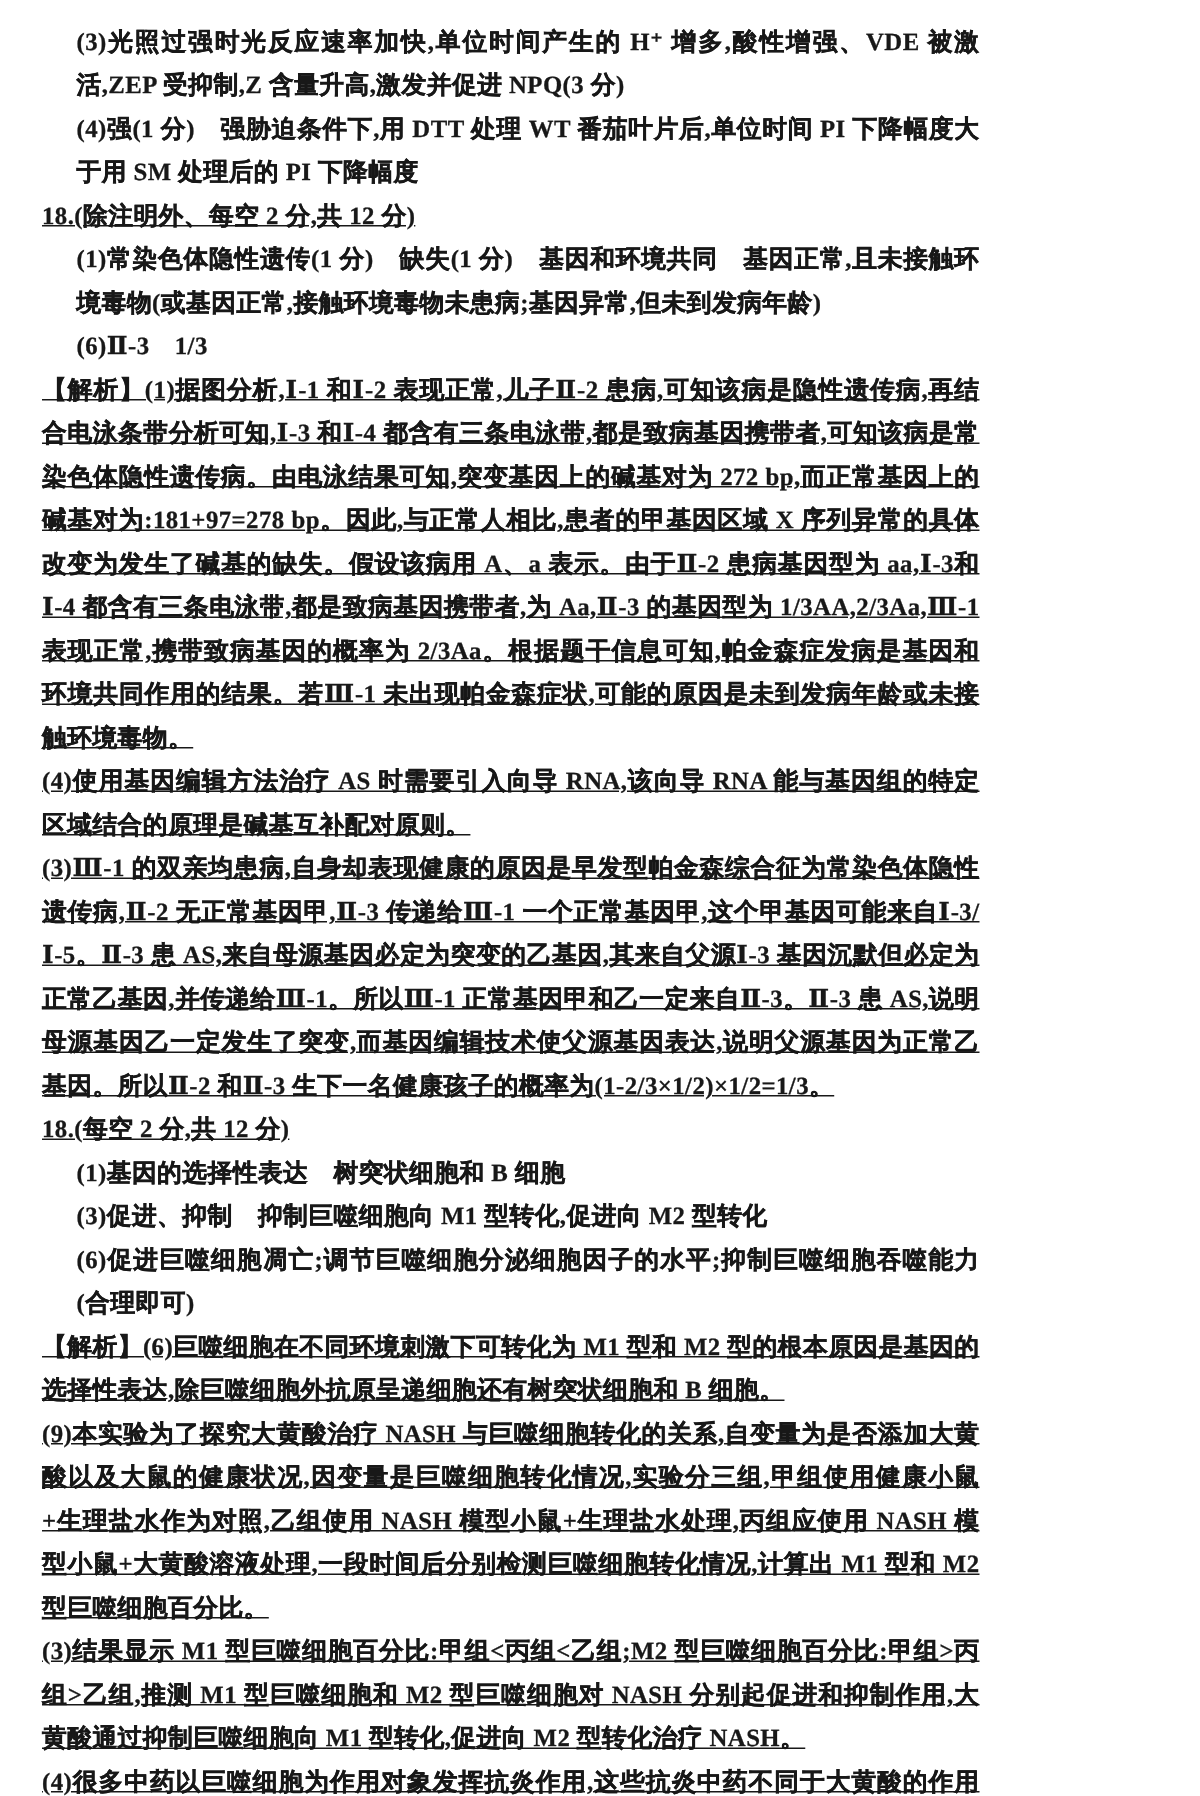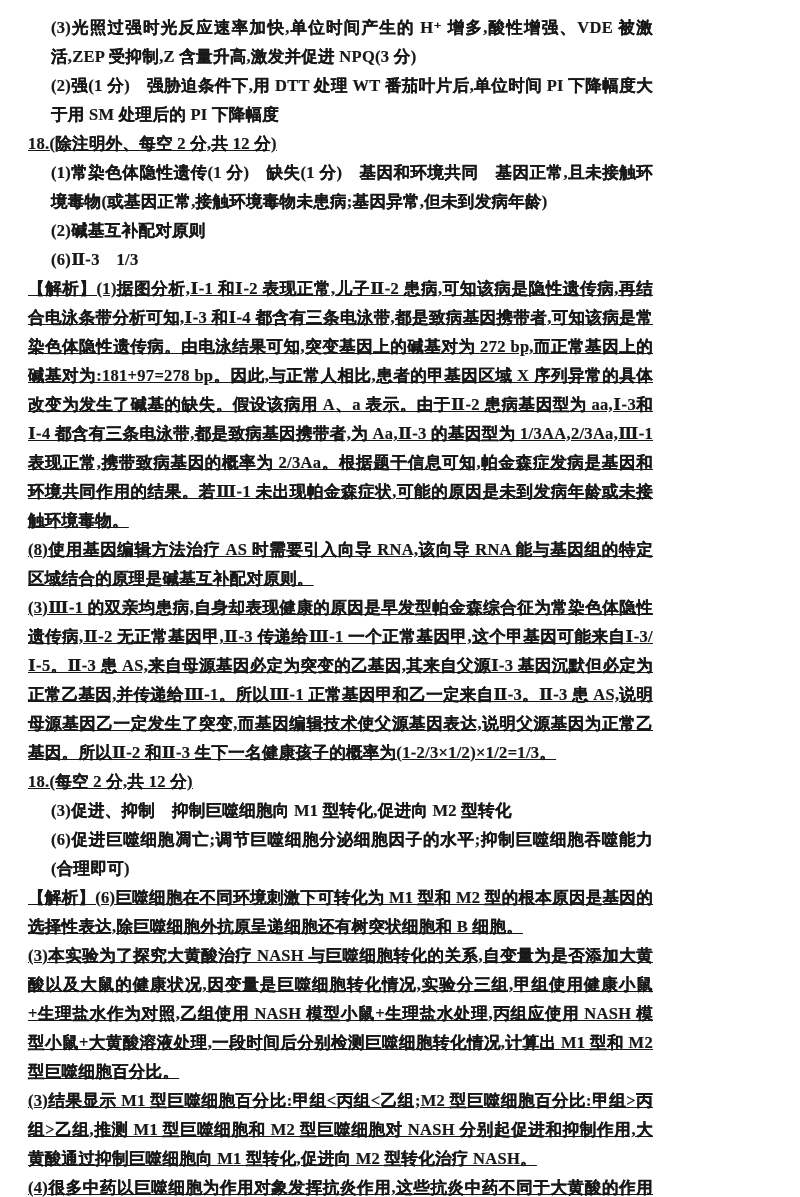--- a/index.html
+++ b/index.html
@@ -38,33 +38,33 @@
     padding-left: 0;
     text-decoration: underline;
   }
 </style>
 </head>
 <body>
 
 <div class="page">
 
   <p class="sub">(3)光照过强时光反应速率加快,单位时间产生的 H⁺ 增多,酸性增强、VDE 被激活,ZEP 受抑制,Z 含量升高,激发并促进 NPQ(3 分)</p>
-  <p class="sub">(2)强(1 分)　强胁迫条件下,用 DTT 处理 WT 番茄叶片后,单位时间 PI 下降幅度大于用 SM 处理后的 PI 下降幅度</p>
+  <p class="sub">(4)强(1 分)　强胁迫条件下,用 DTT 处理 WT 番茄叶片后,单位时间 PI 下降幅度大于用 SM 处理后的 PI 下降幅度</p>
 
   <p class="root">18.(除注明外、每空 2 分,共 12 分)</p>
   <p class="sub">(1)常染色体隐性遗传(1 分)　缺失(1 分)　基因和环境共同　基因正常,且未接触环境毒物(或基因正常,接触环境毒物未患病;基因异常,但未到发病年龄)</p>
-  <p class="sub">(2)碱基互补配对原则</p>
   <p class="sub">(6)Ⅱ-3　1/3</p>
   <p class="root">【解析】(1)据图分析,Ⅰ-1 和Ⅰ-2 表现正常,儿子Ⅱ-2 患病,可知该病是隐性遗传病,再结合电泳条带分析可知,Ⅰ-3 和Ⅰ-4 都含有三条电泳带,都是致病基因携带者,可知该病是常染色体隐性遗传病。由电泳结果可知,突变基因上的碱基对为 272 bp,而正常基因上的碱基对为:181+97=278 bp。因此,与正常人相比,患者的甲基因区域 X 序列异常的具体改变为发生了碱基的缺失。假设该病用 A、a 表示。由于Ⅱ-2 患病基因型为 aa,Ⅰ-3和Ⅰ-4 都含有三条电泳带,都是致病基因携带者,为 Aa,Ⅱ-3 的基因型为 1/3AA,2/3Aa,Ⅲ-1 表现正常,携带致病基因的概率为 2/3Aa。根据题干信息可知,帕金森症发病是基因和环境共同作用的结果。若Ⅲ-1 未出现帕金森症状,可能的原因是未到发病年龄或未接触环境毒物。</p>
-  <p class="root">(8)使用基因编辑方法治疗 AS 时需要引入向导 RNA,该向导 RNA 能与基因组的特定区域结合的原理是碱基互补配对原则。</p>
+  <p class="root">(4)使用基因编辑方法治疗 AS 时需要引入向导 RNA,该向导 RNA 能与基因组的特定区域结合的原理是碱基互补配对原则。</p>
   <p class="root">(3)Ⅲ-1 的双亲均患病,自身却表现健康的原因是早发型帕金森综合征为常染色体隐性遗传病,Ⅱ-2 无正常基因甲,Ⅱ-3 传递给Ⅲ-1 一个正常基因甲,这个甲基因可能来自Ⅰ-3/Ⅰ-5。Ⅱ-3 患 AS,来自母源基因必定为突变的乙基因,其来自父源Ⅰ-3 基因沉默但必定为正常乙基因,并传递给Ⅲ-1。所以Ⅲ-1 正常基因甲和乙一定来自Ⅱ-3。Ⅱ-3 患 AS,说明母源基因乙一定发生了突变,而基因编辑技术使父源基因表达,说明父源基因为正常乙基因。所以Ⅱ-2 和Ⅱ-3 生下一名健康孩子的概率为(1-2/3×1/2)×1/2=1/3。</p>
 
   <p class="root">18.(每空 2 分,共 12 分)</p>
+  <p class="sub">(1)基因的选择性表达　树突状细胞和 B 细胞</p>
   <p class="sub">(3)促进、抑制　抑制巨噬细胞向 M1 型转化,促进向 M2 型转化</p>
   <p class="sub">(6)促进巨噬细胞凋亡;调节巨噬细胞分泌细胞因子的水平;抑制巨噬细胞吞噬能力(合理即可)</p>
   <p class="root">【解析】(6)巨噬细胞在不同环境刺激下可转化为 M1 型和 M2 型的根本原因是基因的选择性表达,除巨噬细胞外抗原呈递细胞还有树突状细胞和 B 细胞。</p>
-  <p class="root">(3)本实验为了探究大黄酸治疗 NASH 与巨噬细胞转化的关系,自变量为是否添加大黄酸以及大鼠的健康状况,因变量是巨噬细胞转化情况,实验分三组,甲组使用健康小鼠+生理盐水作为对照,乙组使用 NASH 模型小鼠+生理盐水处理,丙组应使用 NASH 模型小鼠+大黄酸溶液处理,一段时间后分别检测巨噬细胞转化情况,计算出 M1 型和 M2 型巨噬细胞百分比。</p>
+  <p class="root">(9)本实验为了探究大黄酸治疗 NASH 与巨噬细胞转化的关系,自变量为是否添加大黄酸以及大鼠的健康状况,因变量是巨噬细胞转化情况,实验分三组,甲组使用健康小鼠+生理盐水作为对照,乙组使用 NASH 模型小鼠+生理盐水处理,丙组应使用 NASH 模型小鼠+大黄酸溶液处理,一段时间后分别检测巨噬细胞转化情况,计算出 M1 型和 M2 型巨噬细胞百分比。</p>
   <p class="root">(3)结果显示 M1 型巨噬细胞百分比:甲组&lt;丙组&lt;乙组;M2 型巨噬细胞百分比:甲组&gt;丙组&gt;乙组,推测 M1 型巨噬细胞和 M2 型巨噬细胞对 NASH 分别起促进和抑制作用,大黄酸通过抑制巨噬细胞向 M1 型转化,促进向 M2 型转化治疗 NASH。</p>
   <p class="root">(4)很多中药以巨噬细胞为作用对象发挥抗炎作用,这些抗炎中药不同于大黄酸的作用机制可能是促进巨噬细胞凋亡;调节巨噬细胞分泌细胞因子的水平;抑制巨噬细胞吞噬能力。</p>
 
   <p class="sub">(1)协调(1 分)　直接和间接　生物富集</p>
 
 </div>
 
 </body></html>

